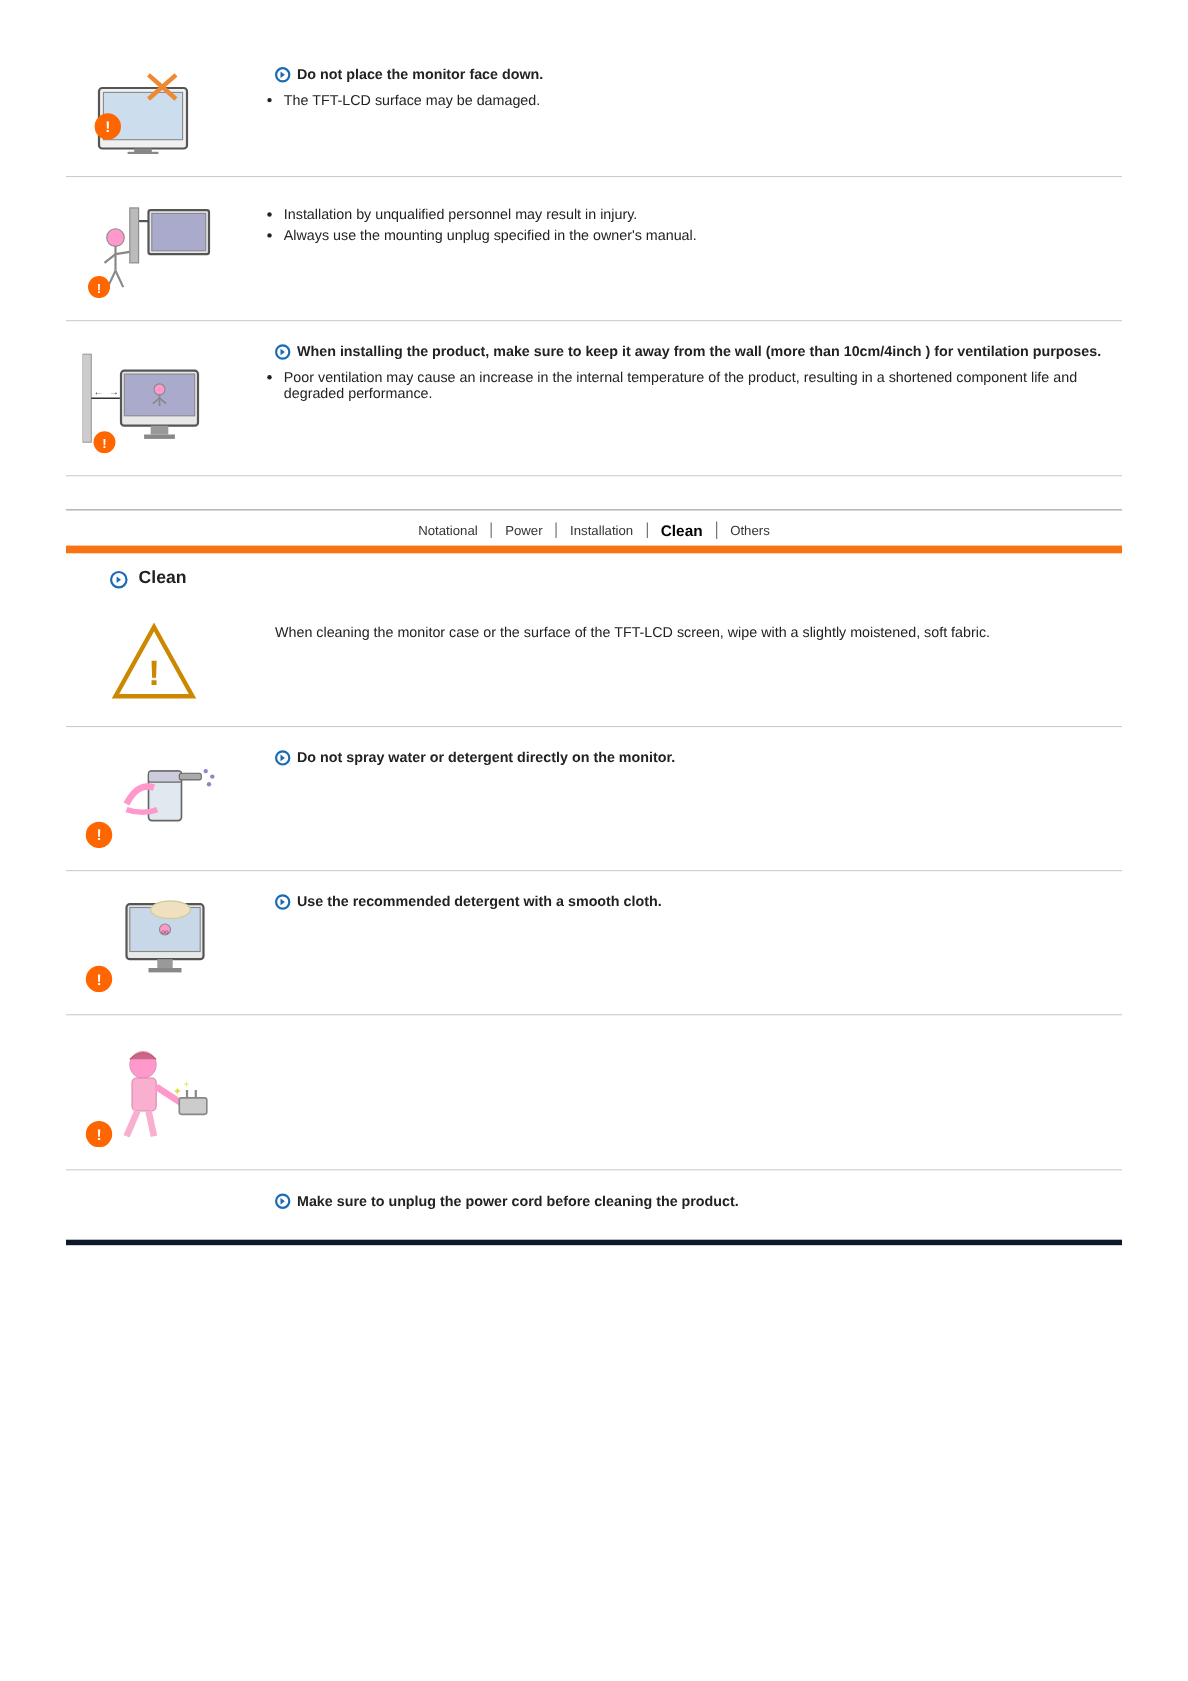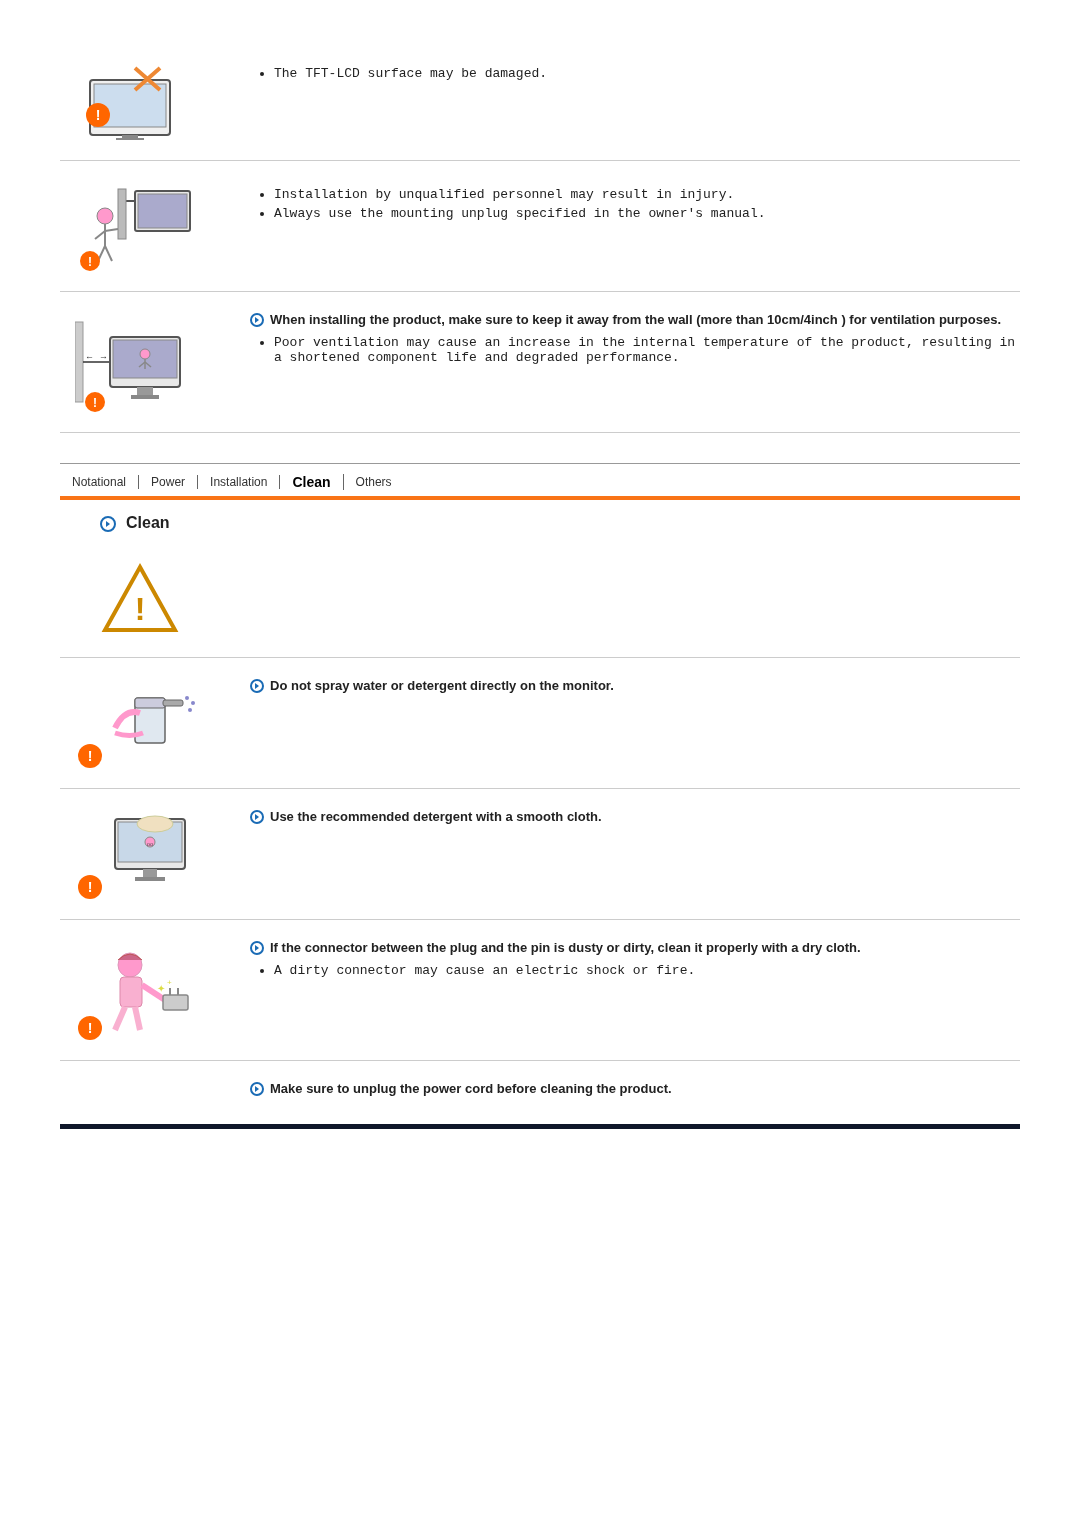--- a/index.html
+++ b/index.html
@@ -36,39 +36,39 @@
     .section-heading {
       font-weight: bold;
       font-size: 13px;
       margin-bottom: 8px;
       display: flex;
       align-items: flex-start;
       gap: 6px;
     }
 
     .bullet-list {
-      margin-left: 24px;
+      margin-left: 8px;
       margin-top: 6px;
-      font-family: Liberation Mono, monospace;
     }
 
     .bullet-list li {
       margin-bottom: 4px;
       list-style-type: disc;
       font-size: 13px;
     }
 
     
     .nav-bar {
       display: flex;
+      justify-content: center;
       align-items: center;
       padding: 10px 0 6px 0;
       margin: 30px 0 10px 0;
       border-top: 1px solid #999;
-      border-bottom: 4px solid #f97316;
+      border-bottom: 7px solid #f97316;
     }
 
     .nav-item {
       font-size: 12px;
       color: #333;
       padding: 0 12px;
       border-right: 1px solid #666;
     }
 
     .nav-item:last-child {
@@ -148,20 +148,24 @@
       <rect x="36" y="78" width="28" height="3" fill="#888"></rect>
 
       <line x1="55" y1="8" x2="80" y2="30" stroke="#e83" stroke-width="4"></line>
       <line x1="80" y1="8" x2="55" y2="30" stroke="#e83" stroke-width="4"></line>
 
       <circle cx="18" cy="55" r="12" fill="#ff6600"></circle>
       <text x="18" y="60" text-anchor="middle" font-size="14" font-weight="bold" fill="white">!</text>
     </svg>
   </div>
   <div class="section-content">
+    <div class="section-heading">
+      <span class="circle-arrow"></span>
+      <span>Do not place the monitor face down.</span>
+    </div>
     <ul class="bullet-list">
       <li>The TFT-LCD surface may be damaged.</li>
     </ul>
   </div>
 </div>
 
 <div class="section-row">
   <div class="section-image">
     <svg width="120" height="90" viewBox="0 0 120 90">
 
@@ -240,20 +244,23 @@
 </div>
 
 <div class="section-row">
   <div class="section-image">
     <svg width="80" height="75" viewBox="0 0 80 75">
 
       <polygon points="40,5 75,68 5,68" fill="#fff" stroke="#cc8800" stroke-width="4"></polygon>
       <text x="40" y="58" text-anchor="middle" font-size="32" font-weight="bold" fill="#cc8800">!</text>
     </svg>
   </div>
+  <div class="section-content">
+    <p class="caution-text">When cleaning the monitor case or the surface of the TFT-LCD screen, wipe with a slightly moistened, soft fabric.</p>
+  </div>
 </div>
 
 <div class="section-row">
   <div class="section-image">
     <svg width="130" height="90" viewBox="0 0 130 90">
 
       <rect x="60" y="20" width="30" height="45" rx="3" fill="#e0e8f0" stroke="#666" stroke-width="1.5"></rect>
       <rect x="60" y="20" width="30" height="10" rx="2" fill="#ccd" stroke="#666" stroke-width="1"></rect>
 
       <rect x="88" y="22" width="20" height="6" rx="2" fill="#aaa" stroke="#666" stroke-width="1"></rect>
@@ -323,29 +330,20 @@
       <text x="82" y="52" font-size="10" fill="#dd4">✦</text>
       <text x="92" y="45" font-size="8" fill="#dd4">+</text>
 
       <line x1="50" y1="67" x2="40" y2="90" stroke="#f9b0d0" stroke-width="6"></line>
       <line x1="60" y1="67" x2="65" y2="90" stroke="#f9b0d0" stroke-width="6"></line>
 
       <circle cx="15" cy="88" r="12" fill="#ff6600"></circle>
       <text x="15" y="93" text-anchor="middle" font-size="14" font-weight="bold" fill="white">!</text>
     </svg>
   </div>
-  <div class="section-content">
-    <div class="section-heading">
-      <span class="circle-arrow"></span>
-      <span>If the connector between the plug and the pin is dusty or dirty, clean it properly with a dry cloth.</span>
-    </div>
-    <ul class="bullet-list">
-      <li>A dirty connector may cause an electric shock or fire.</li>
-    </ul>
-  </div>
 </div>
 
 <div class="section-row no-border" style="border-bottom: 5px solid #0f172a;">
   <div class="section-image">
   </div>
   <div class="section-content">
     <div class="section-heading">
       <span class="circle-arrow"></span>
       <span>Make sure to unplug the power cord before cleaning the product.</span>
     </div>

